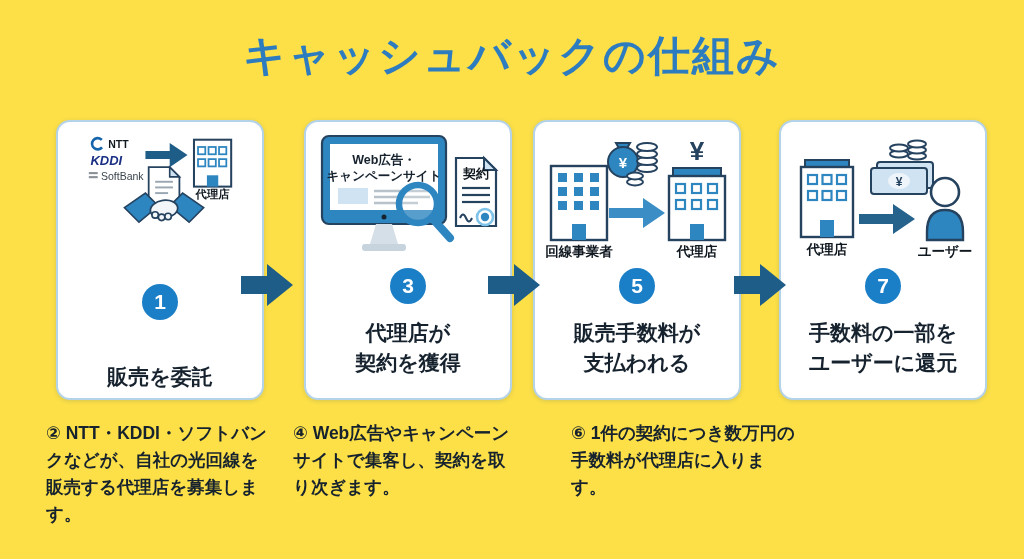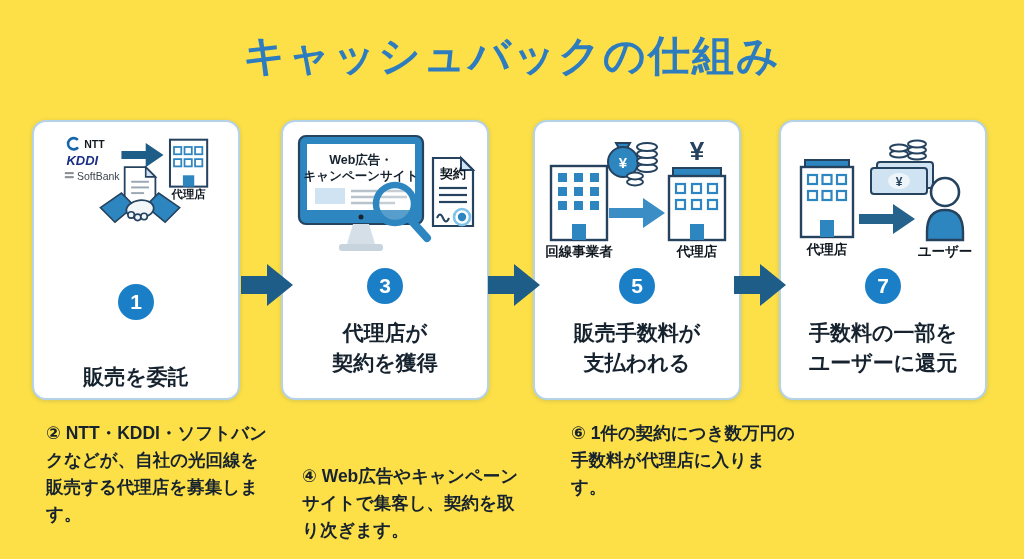--- a/index.html
+++ b/index.html
@@ -40,21 +40,21 @@
   .svg-label{font-weight:700;fill:#101820;}
   text{font-family:"Liberation Sans","DejaVu Sans",sans-serif;}
 </style>
 </head>
 <body>
 
 <div class="page">
 
   <h1 class="title">キャッシュバックの仕組み</h1>
 
-  <div class="card" style="left:32px;gap:42px;">
+  <div class="card" style="left:56px;gap:42px;">
     <svg class="illus" width="188" height="136" viewBox="0 0 188 136">
       <g>
         <circle cx="17" cy="17" r="7" fill="none" stroke="#1465ab" stroke-width="3.2" stroke-dasharray="33 11" transform="rotate(40 17 17)"></circle>
         <text x="30" y="22" font-size="13" font-weight="bold" fill="#101820">NTT</text>
       </g>
       <g>
         <text x="8" y="43" font-size="16" font-weight="bold" font-style="italic" fill="#1a2f84">KDDI</text>
       </g>
       <g>
         <rect x="6" y="52" width="11" height="2.6" fill="#8a9097"></rect>
@@ -86,21 +86,21 @@
         <circle cx="96" cy="108" r="4" fill="#f2f6f9" stroke="#25425f" stroke-width="2"></circle>
         <circle cx="104" cy="107" r="4" fill="#f2f6f9" stroke="#25425f" stroke-width="2"></circle>
       </g>
     </svg>
     <div class="badge">1</div>
     <div class="text-area">
       <div class="line">販売を委託</div>
     </div>
   </div>
 
-  <div class="card" style="left:281px;">
+  <div class="card" style="left:304px;">
     <svg class="illus" width="188" height="136" viewBox="0 0 188 136">
       <g>
         <rect x="8" y="6" width="124" height="88" rx="7" fill="#2e86c1" stroke="#25425f" stroke-width="2.2"></rect>
         <rect x="16" y="14" width="108" height="66" fill="#ffffff"></rect>
         <text x="70" y="34" text-anchor="middle" font-size="12.5" font-weight="bold" fill="#16222e">Web広告・</text>
         <text x="70" y="50" text-anchor="middle" font-size="12.5" font-weight="bold" fill="#16222e">キャンペーンサイト</text>
         <rect x="24" y="58" width="30" height="16" fill="#cfe3f2"></rect>
         <line x1="60" y1="61" x2="116" y2="61" stroke="#b7c2cb" stroke-width="2.4"></line>
         <line x1="60" y1="67" x2="116" y2="67" stroke="#b7c2cb" stroke-width="2.4"></line>
         <line x1="60" y1="73" x2="104" y2="73" stroke="#b7c2cb" stroke-width="2.4"></line>
@@ -227,16 +227,16 @@
     <polygon points="0,12 26,12 26,0 52,21 26,42 26,30 0,30" fill="#1d5d87"></polygon>
   </svg>
   <svg class="flow-arrow" style="left:488px;" width="52" height="42" viewBox="0 0 52 42">
     <polygon points="0,12 26,12 26,0 52,21 26,42 26,30 0,30" fill="#1d5d87"></polygon>
   </svg>
   <svg class="flow-arrow" style="left:734px;" width="52" height="42" viewBox="0 0 52 42">
     <polygon points="0,12 26,12 26,0 52,21 26,42 26,30 0,30" fill="#1d5d87"></polygon>
   </svg>
 
   <div class="note" style="left:46px;">② NTT・KDDI・ソフトバンクなどが、自社の光回線を販売する代理店を募集します。</div>
-  <div class="note" style="left:302px;margin-top:43px;">④ Web広告やキャンペーンサイトで集客し、契約を取り次ぎます。</div>
+  <div class="note" style="left:293px;">④ Web広告やキャンペーンサイトで集客し、契約を取り次ぎます。</div>
   <div class="note" style="left:571px;">⑥ 1件の契約につき数万円の手数料が代理店に入ります。</div>
 
 </div>
 
 </body></html>

